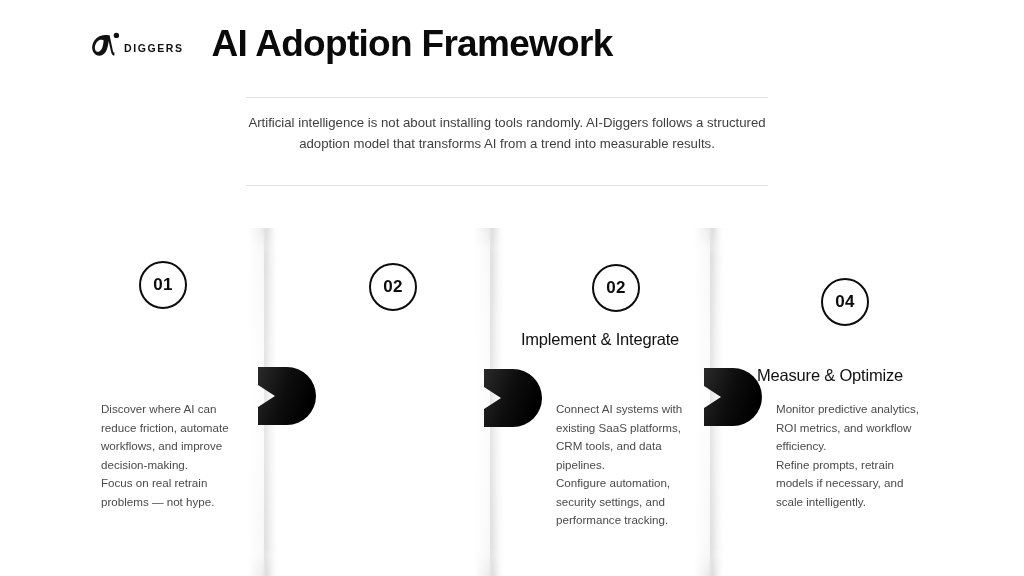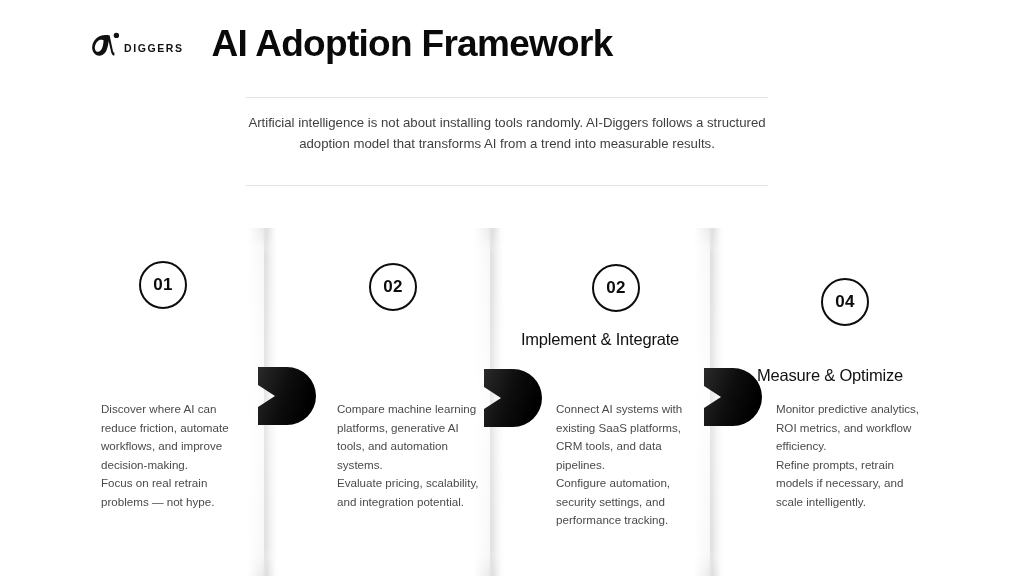--- a/index.html
+++ b/index.html
@@ -245,22 +245,20 @@
       <div class="panel-inner">
         <div class="step-circle">01</div>
         <div class="step-body">Discover where AI can reduce friction, automate workflows, and improve decision-making.
  Focus on real retrain problems — not hype.</div>
       </div>
     </div>
 
     <div class="panel panel-2 shadowed">
       <div class="panel-inner">
         <div class="step-circle">02</div>
-        <div class="step-body">Compare machine learning platforms, generative AI tools, and automation systems.
- Evaluate pricing, scalability, and integration potential.</div>
       </div>
     </div>
 
     <div class="panel panel-3 shadowed">
       <div class="panel-inner">
         <div class="step-circle">02</div>
         <div class="step-heading">Implement &amp;
 Integrate</div>
         <div class="step-body">Connect AI systems with existing SaaS platforms, CRM tools, and data pipelines.
  Configure automation, security settings, and performance tracking.</div>

